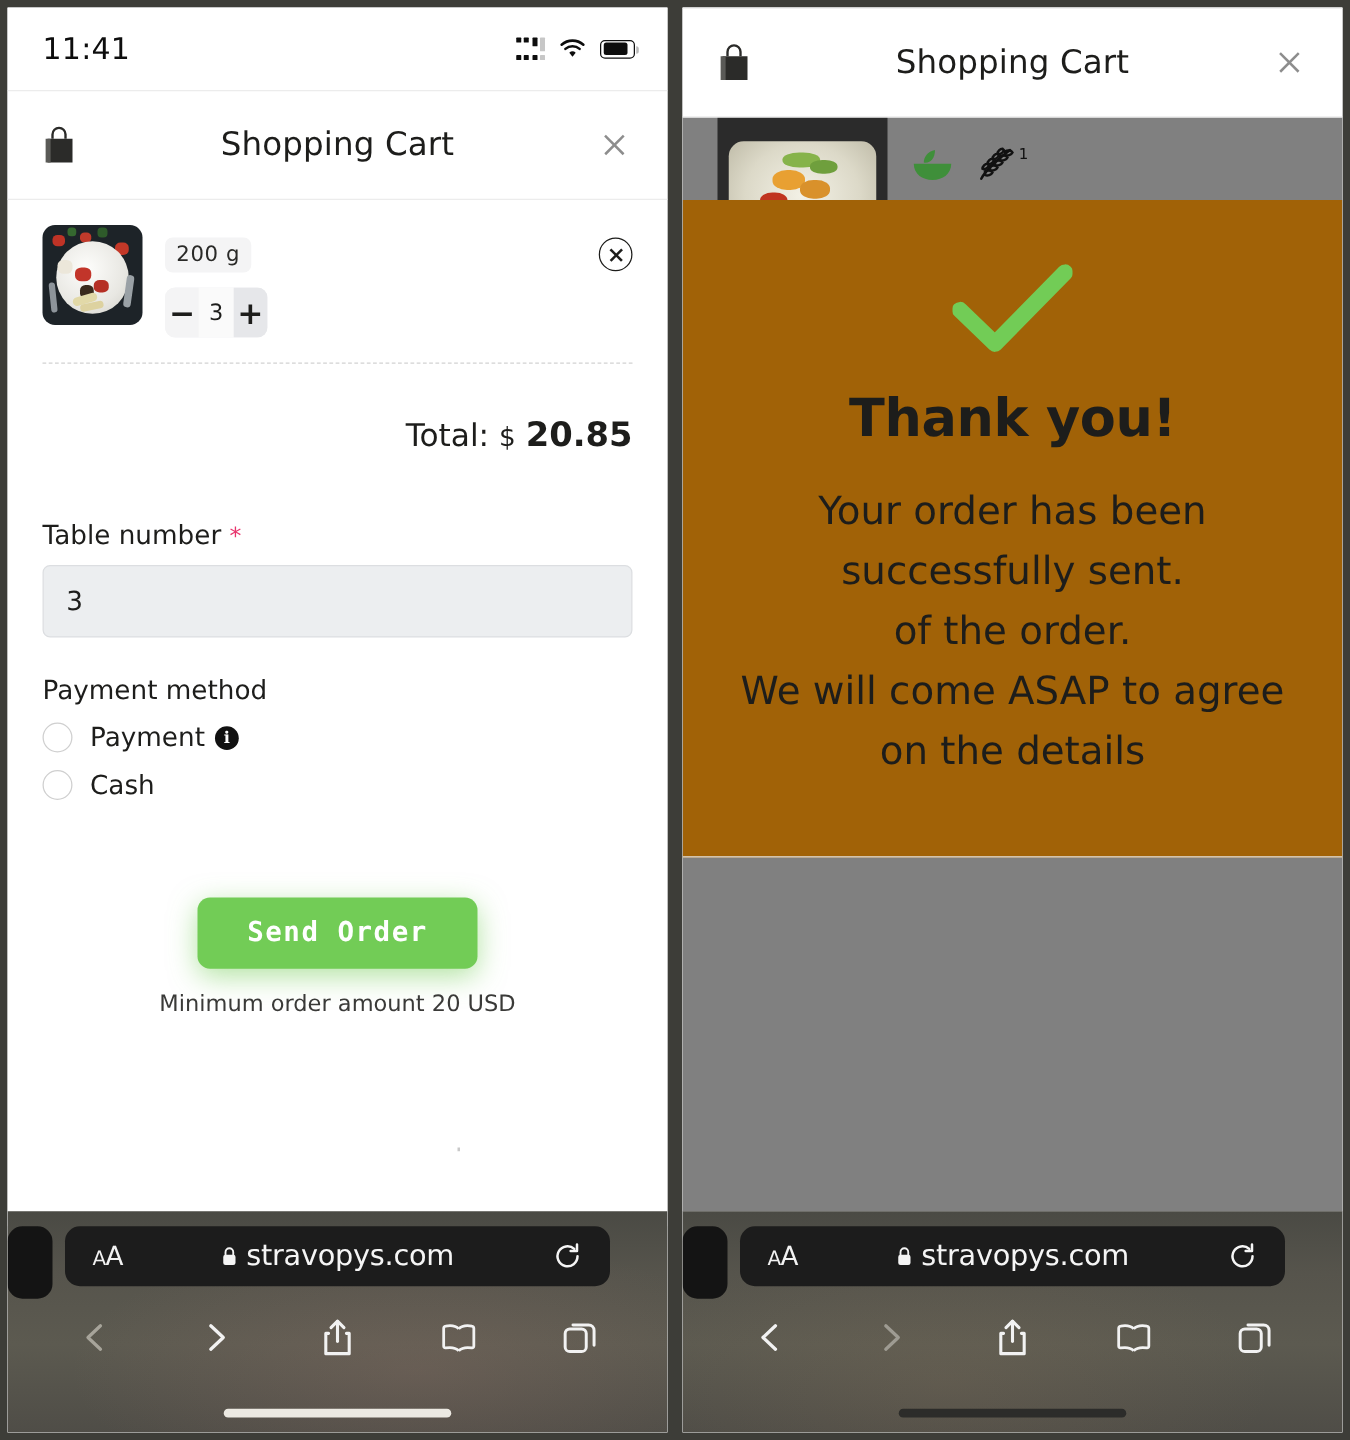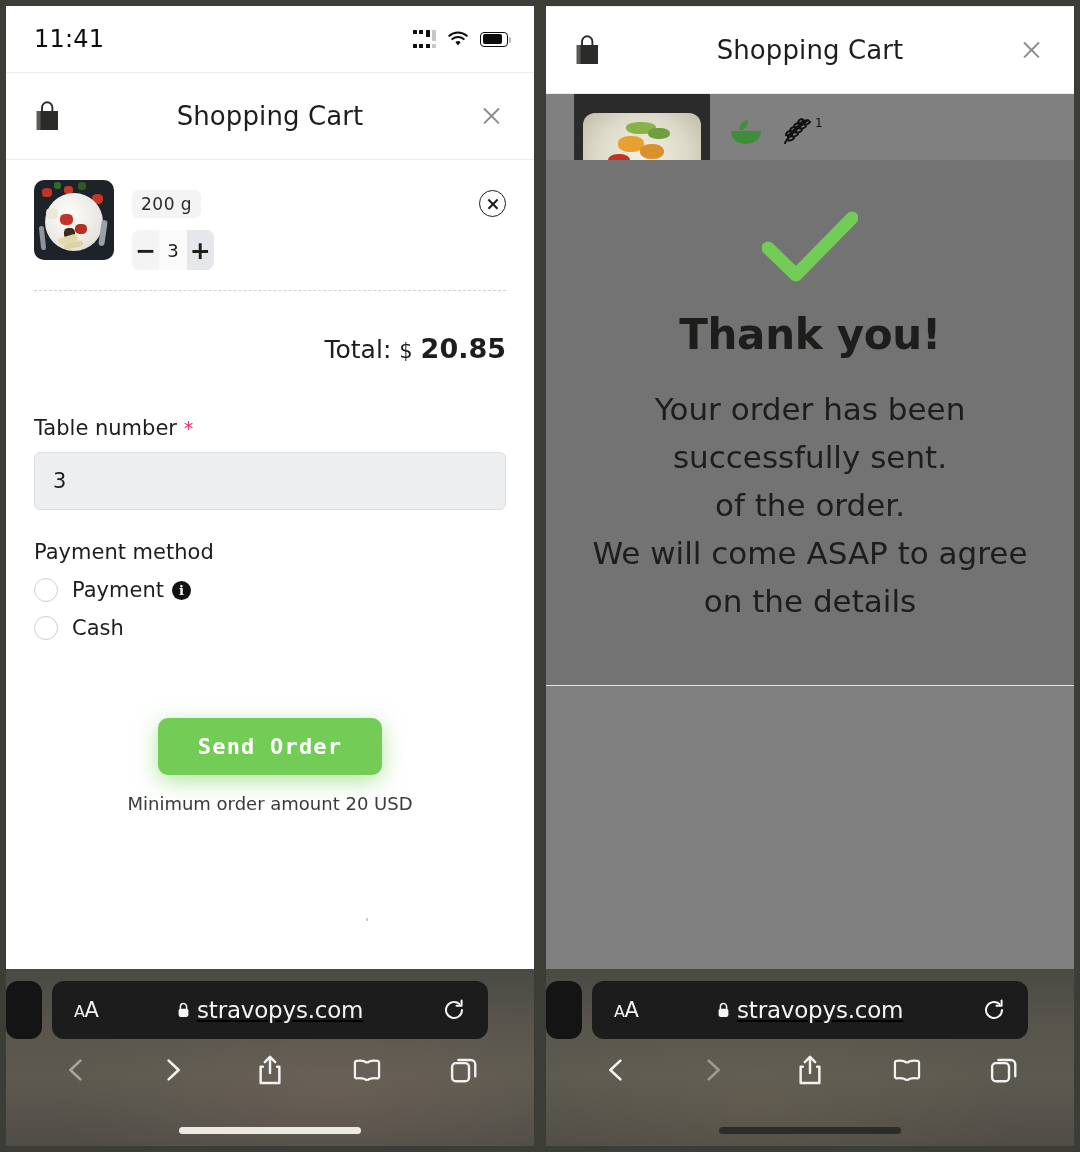--- a/index.html
+++ b/index.html
@@ -201,21 +201,21 @@
   .price-line { display:flex; align-items:center; justify-content:space-between; padding: 26px 28px 0; }
   .price-big { font-size: 29px; font-weight: 700; color:#111; }
   .price-big .cur { font-size: 20px; font-weight: 400; }
   .order-btn { background:#3b7d2c; color:#cfd8cb; border-radius: 8px; padding: 14px 42px;
                font-size: 19px; letter-spacing: 3px; font-weight: 400;
                font-family: "DejaVu Sans Mono", "Liberation Mono", monospace; }
   .hr-dim { height:1px; background:#979797; margin: 26px 28px 0; }
 
   
   .thankyou {
-    position:absolute; left:0; right:0; top: 154px; background:#737373;
+    position:absolute; left:0; right:0; top: 154px; background:#a16207;
     padding: 40px 30px 60px; z-index: 30; text-align:center;
     border-bottom: 1px solid #e3e3e3;
   }
   .check { width: 96px; height: 74px; margin: 10px auto 0; }
   .ty-title { font-size: 42px; font-weight:700; color:#1d1d1b; margin-top: 22px; letter-spacing:-.3px; }
   .ty-text { font-size: 31px; color:#1d1d1b; margin-top: 26px; line-height: 1.55; }
 
   
   .safari {
     position:absolute; left:0; right:0; bottom:0; height: 177px; z-index: 50;
@@ -226,26 +226,26 @@
     content:""; position:absolute; inset:0;
     background: radial-gradient(ellipse at 62% 72%, rgba(160,120,110,.22) 0%, rgba(0,0,0,0) 60%);
   }
   .safari.tintR::before {
     content:""; position:absolute; inset:0;
     background: radial-gradient(ellipse at 40% 78%, rgba(150,125,95,.16) 0%, rgba(0,0,0,0) 58%);
   }
   .sidetab { position:absolute; left: 0; top: 12px; width: 36px; height: 58px; background:#141414;
              border-radius: 12px; }
   .urlbar {
-    position:absolute; left: 46px; right: 46px; top: 12px; height: 58px; background:#1c1c1c;
+    position:absolute; left: 46px; right: 46px; top: 12px; height: 48px; background:#1c1c1c;
     border-radius: 12px; display:flex; align-items:center; padding: 0 22px; z-index: 3;
   }
   .aa { color:#f2f2f2; font-size: 21px; letter-spacing:-.5px; }
   .aa .small { font-size: 16px; }
-  .url-center { flex:1 1 auto; display:flex; align-items:center; justify-content:center; gap: 7px; text-decoration: underline; }
+  .url-center { flex:1 1 auto; display:flex; align-items:center; justify-content:center; gap: 7px; }
   .lock { width: 13px; height: 16px; }
   .url-text { color:#f5f5f5; font-size: 23px; letter-spacing:-.2px; }
   .reload { width: 24px; height: 24px; }
   .toolbar { position:absolute; left:0; right:0; top: 84px; display:flex;
              align-items:center; justify-content:space-around; padding: 0 22px; z-index:3; }
   .tb-ico { width: 34px; height: 34px; display:flex; align-items:center; justify-content:center; }
   .home-ind { position:absolute; bottom: 12px; left:50%; transform:translateX(-50%);
               width: 182px; height: 7px; border-radius: 4px; }
 </style>
 </head>

